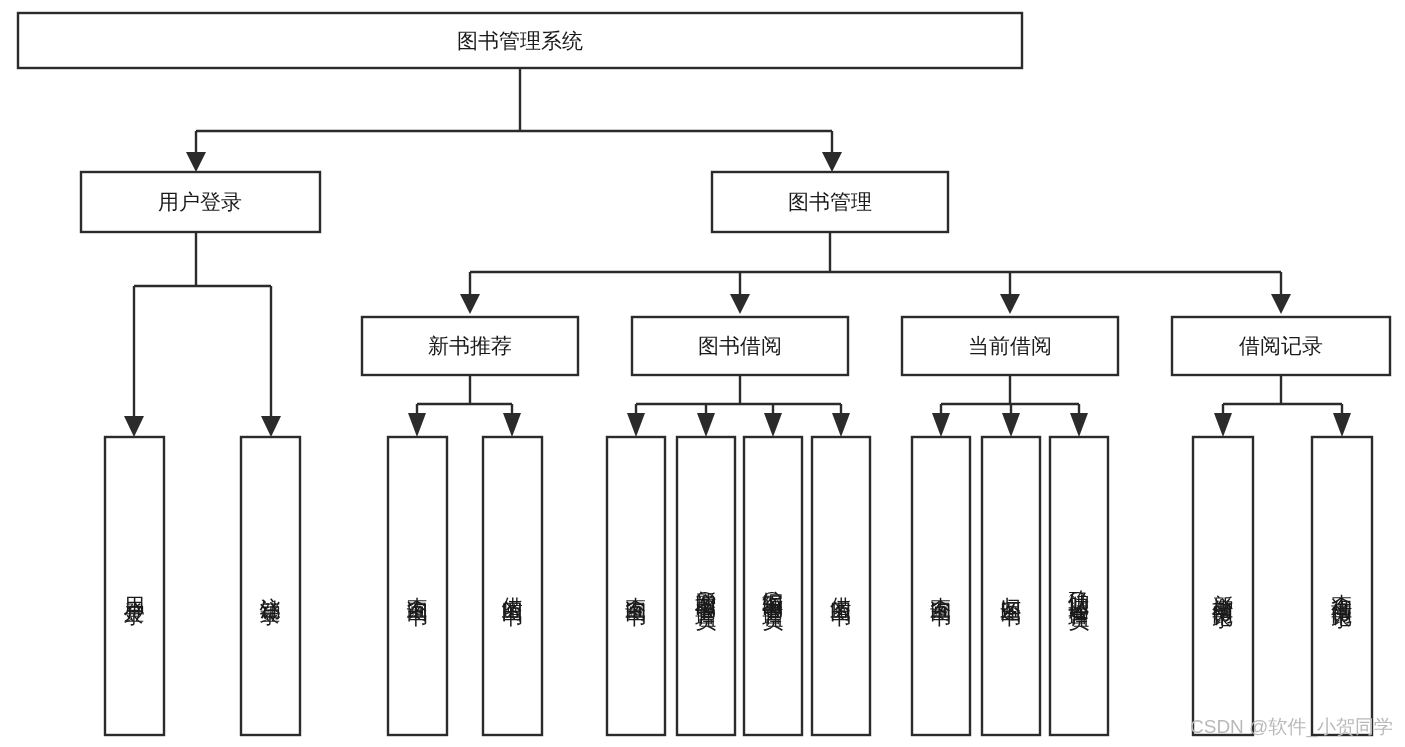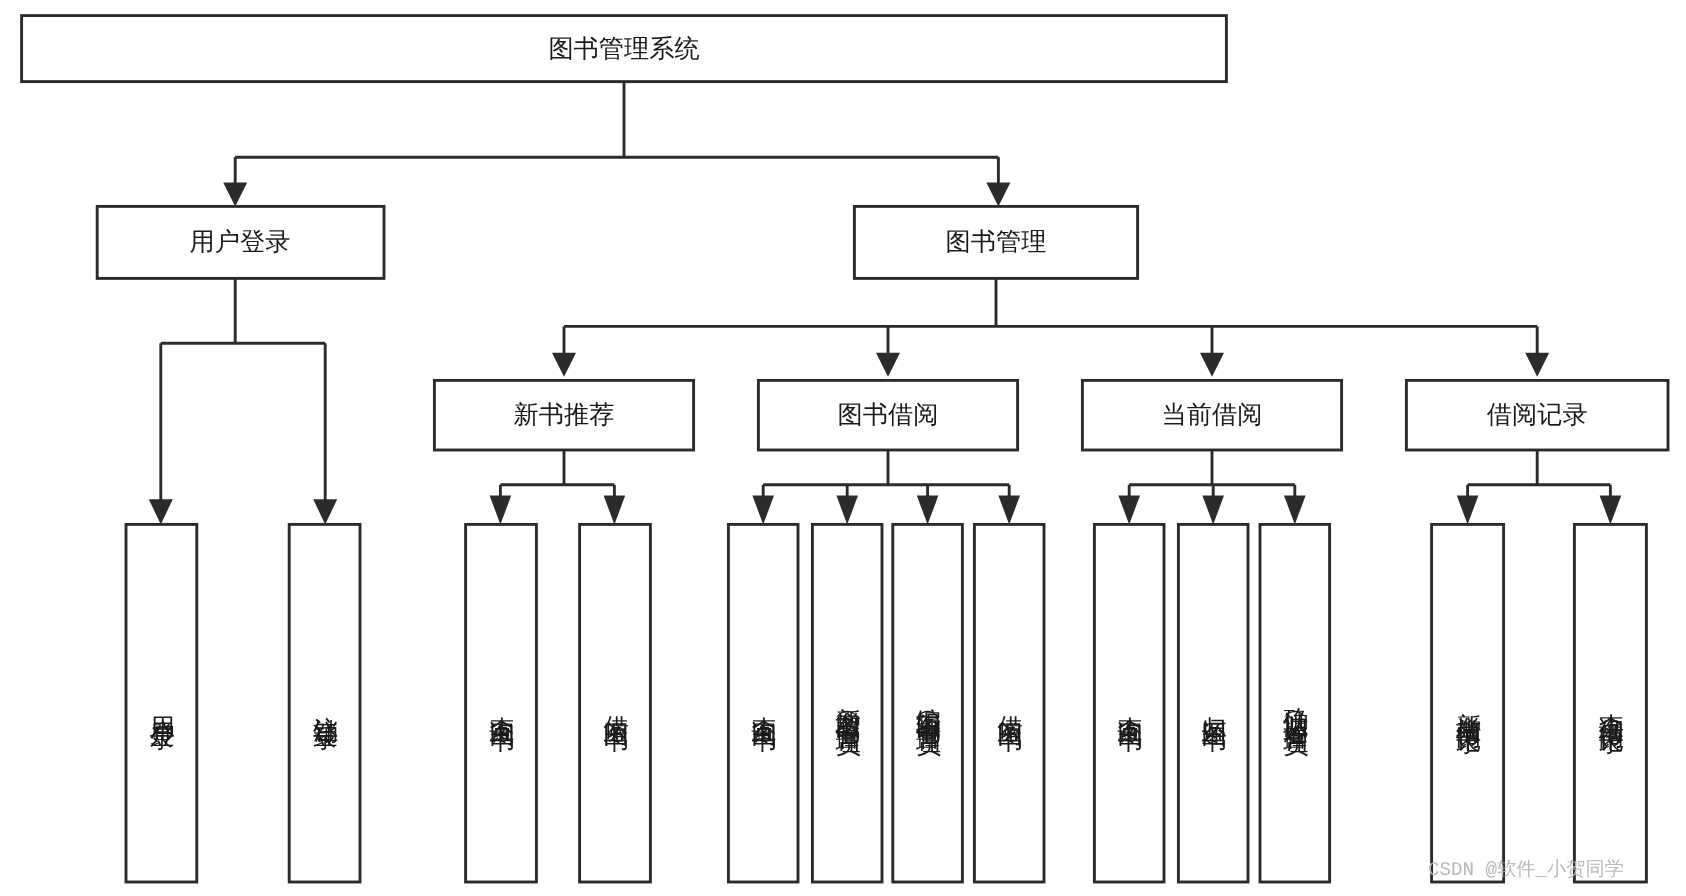--- a/index.html
+++ b/index.html
@@ -60,22 +60,22 @@
     color: #1a1a1a;
     display: flex;
     align-items: center;
     justify-content: center;
     text-align: center;
     white-space: nowrap;
     user-select: none;
   }
   .watermark {
     position: absolute;
-    font-family: Liberation Mono, monospace;
-    font-size: 16px;
+    font-family: Liberation Sans, sans-serif;
+    font-size: 19px;
     color: #b9b9b9;
     white-space: nowrap;
     user-select: none;
   }
 </style>
 </head>
 <body>
 
 <div id="diagram-root">
 

